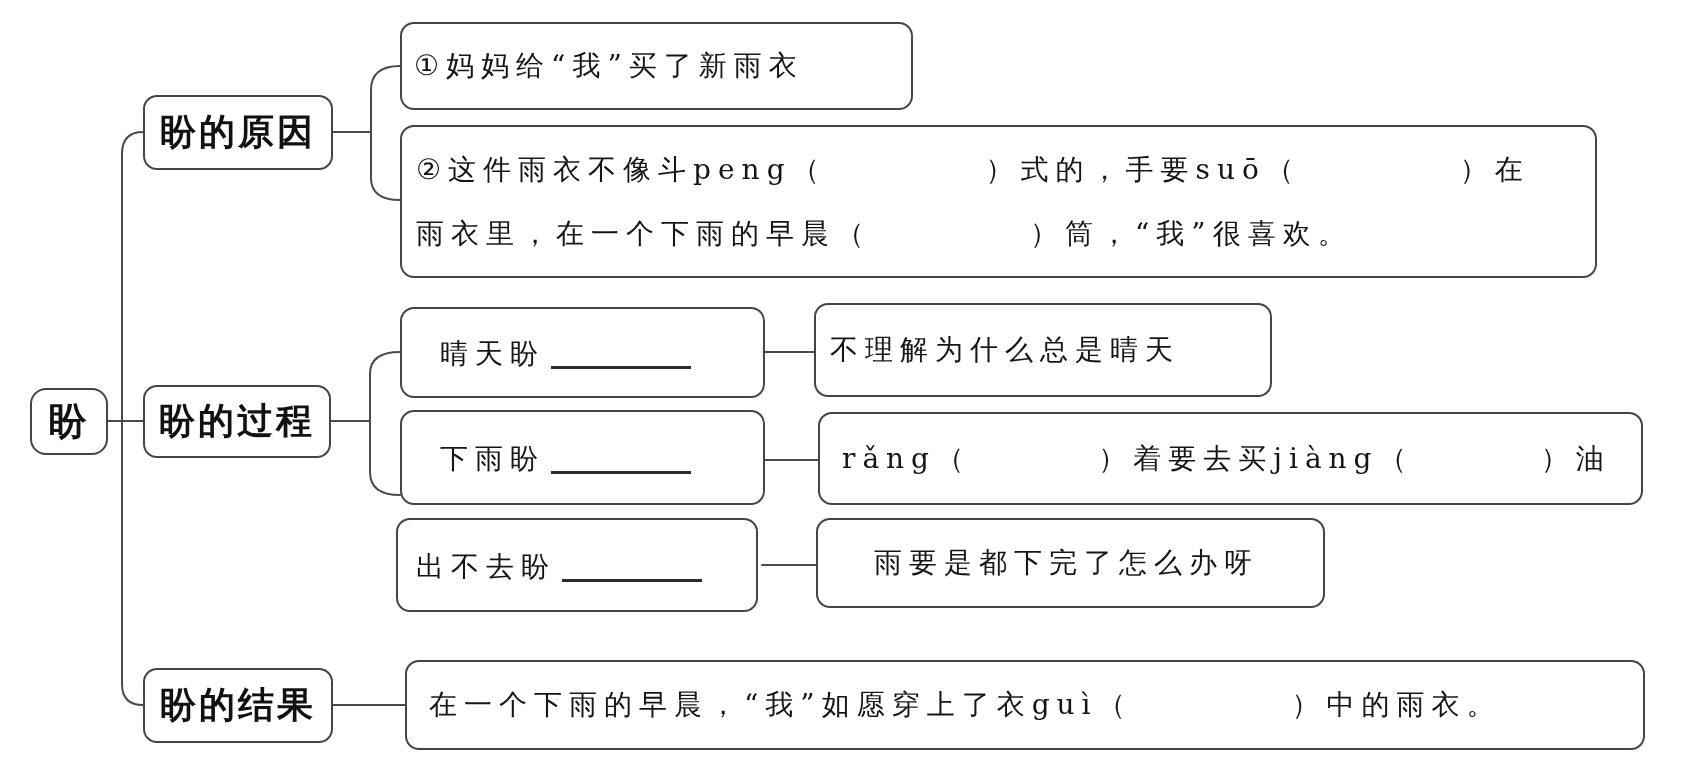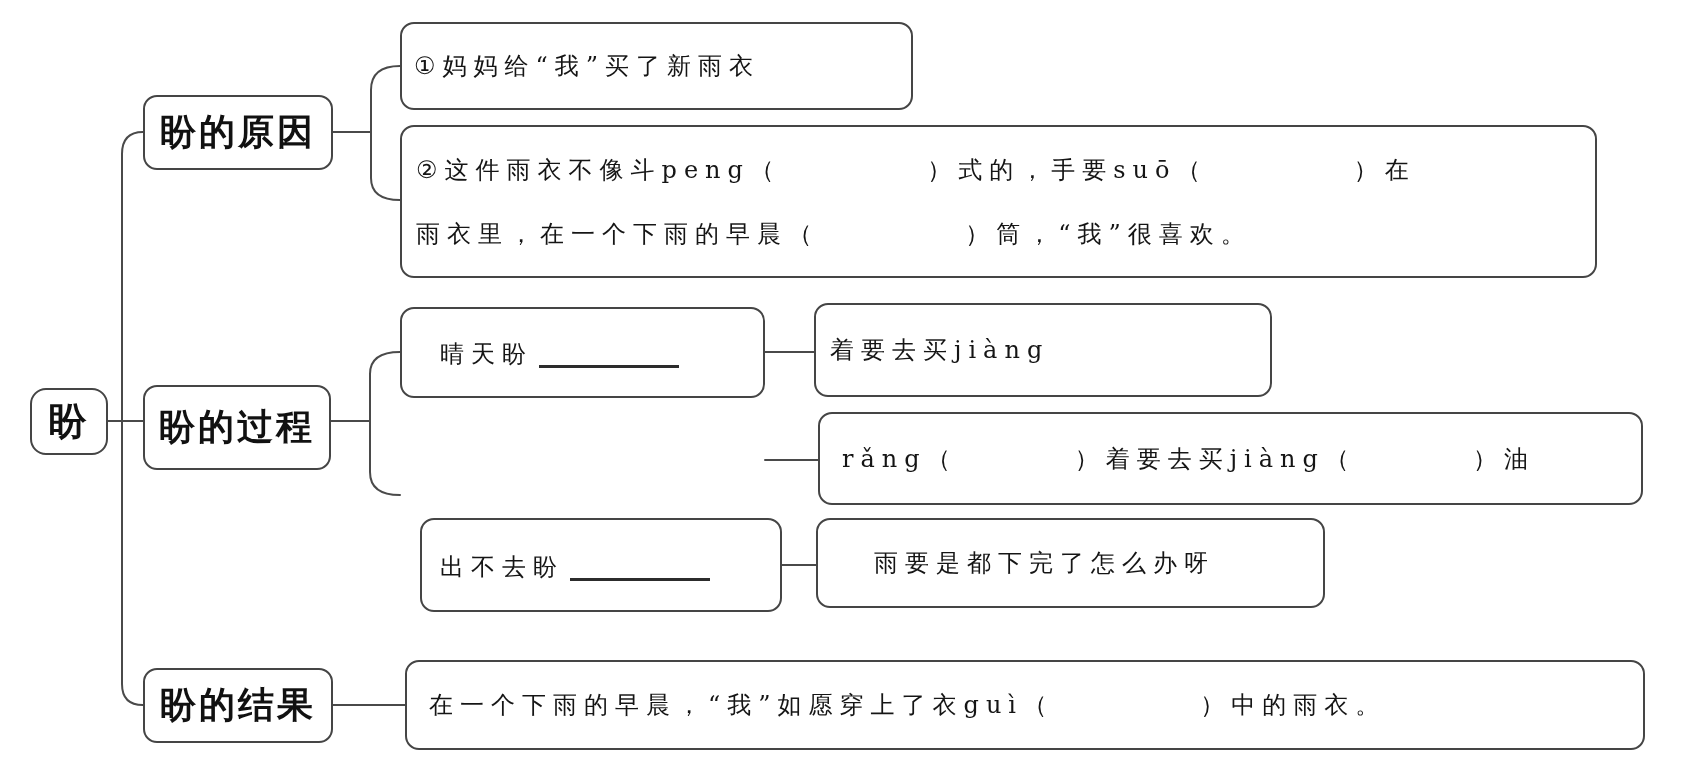--- a/index.html
+++ b/index.html
@@ -20,21 +20,21 @@
     box-sizing:border-box;
     border:2px solid #454545;
     border-radius:14px;
     background:#ffffff;
     display:flex;
     align-items:center;
   }
   .center{justify-content:center;}
   .kai{
     font-family:"DejaVu Serif","DejaVu Sans",serif;
-    font-size:24px;
+    font-size:28px;
     color:#151515;
     letter-spacing:7px;
     white-space:pre;
   }
   .hei{
     font-family:"Liberation Sans","DejaVu Sans",sans-serif;
     font-weight:700;
     font-size:36px;
     color:#111111;
     letter-spacing:3px;
@@ -72,48 +72,51 @@
   </svg>
 
   <div class="node hei root-node center" style="left:30px;top:388px;width:78px;height:67px;">
     <span>盼</span>
   </div>
 
   <div class="node hei center" style="left:143px;top:95px;width:190px;height:75px;">
     <span>盼的原因</span>
   </div>
 
-  <div class="node hei center" style="left:143px;top:385px;width:188px;height:85px;">
+  <div class="node hei center" style="left:143px;top:385px;width:188px;height:73px;">
     <span>盼的过程</span>
   </div>
 
   <div class="node hei center" style="left:143px;top:668px;width:190px;height:75px;">
     <span>盼的结果</span>
   </div>
 
   <div class="node kai" style="left:400px;top:22px;width:513px;height:88px;padding-left:12px;">
     <span>①妈妈给“我”买了新雨衣</span>
   </div>
 
   <div class="node kai twoline" style="left:400px;top:125px;width:1197px;height:153px;padding-left:14px;">
     <span class="line">②这件雨衣不像斗peng（          ）式的，手要suō（          ）在</span>
     <span class="line">雨衣里，在一个下雨的早晨（          ）筒，“我”很喜欢。</span>
   </div>
 
   <div class="node kai" style="left:400px;top:307px;width:365px;height:91px;padding-left:38px;">
     <span><span>晴天盼</span><span class="blank"></span></span>
   </div>
 
+  <div class="node kai" style="left:400px;top:410px;width:365px;height:95px;padding-left:38px;">
+    <span><span>下雨盼</span><span class="blank"></span></span>
+  </div>
 
-  <div class="node kai" style="left:420px;top:518px;width:362px;height:94px;padding-left:18px;">
+  <div class="node kai" style="left:396px;top:518px;width:362px;height:94px;padding-left:18px;">
     <span><span>出不去盼</span><span class="blank"></span></span>
   </div>
 
   <div class="node kai" style="left:814px;top:303px;width:458px;height:94px;padding-left:14px;">
-    <span>着要去买jiàng</span>
+    <span>不理解为什么总是晴天</span>
   </div>
 
   <div class="node kai" style="left:818px;top:412px;width:825px;height:93px;padding-left:22px;">
     <span>rǎng（        ）着要去买jiàng（        ）油</span>
   </div>
 
   <div class="node kai" style="left:816px;top:518px;width:509px;height:90px;padding-left:56px;">
     <span>雨要是都下完了怎么办呀</span>
   </div>
 

